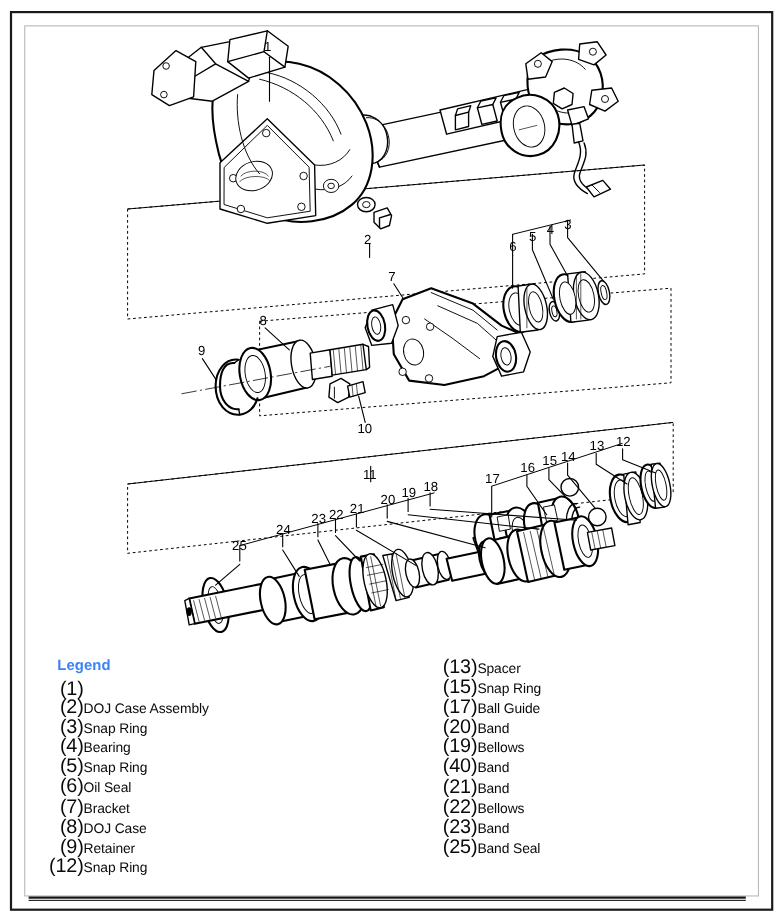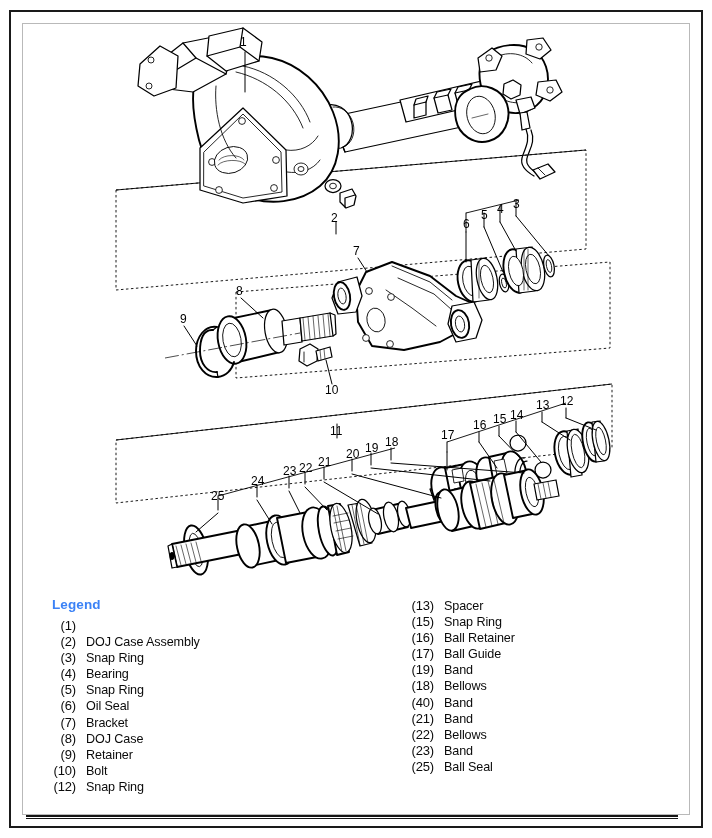--- a/index.html
+++ b/index.html
@@ -37,23 +37,23 @@
   .legend-col{position:absolute;top:0;}
   #legend-col-left{left:0px;width:330px;}
   #legend-col-right{left:358px;width:290px;}
   .legend-row{
     display:flex;align-items:baseline;
     font-size:12.6px;line-height:16.1px;color:#0a0a0a;
     white-space:nowrap;
   }
   .legend-num{
     width:40px;text-align:right;flex:0 0 40px;
-    font-size:13px;letter-spacing:-.15px;
-  }
-  .legend-label{padding-left:10px;letter-spacing:-.1px;}
+    font-size:18px;letter-spacing:-.15px;
+  }
+  .legend-label{letter-spacing:-.1px;}
   #legend-col-left .legend-row:first-child{margin-top:20px;}
   #legend-rule{
     position:absolute;left:26px;top:815px;width:652px;height:4px;
   }
   #legend-rule .r1{position:absolute;left:0;top:0;width:100%;height:2px;background:#151515;}
   #legend-rule .r2{position:absolute;left:0;top:3px;width:100%;height:1px;background:#151515;}
 </style>
 </head>
 <body>
 
@@ -474,72 +474,64 @@
         </div>
         <div class="legend-row">
           <span class="legend-num">(8)</span>
           <span class="legend-label">DOJ Case</span>
         </div>
         <div class="legend-row">
           <span class="legend-num">(9)</span>
           <span class="legend-label">Retainer</span>
         </div>
         <div class="legend-row">
-          <span class="legend-num">(10)</span>
-          <span class="legend-label">Bolt</span>
-        </div>
-        <div class="legend-row">
           <span class="legend-num">(12)</span>
           <span class="legend-label">Snap Ring</span>
         </div>
       </div>
     <div class="legend-col" id="legend-col-right">
         <div class="legend-row">
           <span class="legend-num">(13)</span>
           <span class="legend-label">Spacer</span>
         </div>
         <div class="legend-row">
           <span class="legend-num">(15)</span>
           <span class="legend-label">Snap Ring</span>
         </div>
         <div class="legend-row">
-          <span class="legend-num">(16)</span>
-          <span class="legend-label">Ball Retainer</span>
-        </div>
-        <div class="legend-row">
           <span class="legend-num">(17)</span>
           <span class="legend-label">Ball Guide</span>
         </div>
         <div class="legend-row">
+          <span class="legend-num">(20)</span>
+          <span class="legend-label">Band</span>
+        </div>
+        <div class="legend-row">
           <span class="legend-num">(19)</span>
-          <span class="legend-label">Band</span>
-        </div>
-        <div class="legend-row">
-          <span class="legend-num">(18)</span>
           <span class="legend-label">Bellows</span>
         </div>
         <div class="legend-row">
           <span class="legend-num">(40)</span>
           <span class="legend-label">Band</span>
         </div>
         <div class="legend-row">
           <span class="legend-num">(21)</span>
           <span class="legend-label">Band</span>
         </div>
         <div class="legend-row">
           <span class="legend-num">(22)</span>
           <span class="legend-label">Bellows</span>
         </div>
         <div class="legend-row">
           <span class="legend-num">(23)</span>
           <span class="legend-label">Band</span>
         </div>
         <div class="legend-row">
           <span class="legend-num">(25)</span>
-          <span class="legend-label">Ball Seal</span>
+          <span class="legend-label">Band Seal</span>
         </div>
       </div>
   </div>
   <div id="legend-rule">
     <div class="r1"></div>
       <div class="r2"></div>
   </div>
 
 </div>
 

